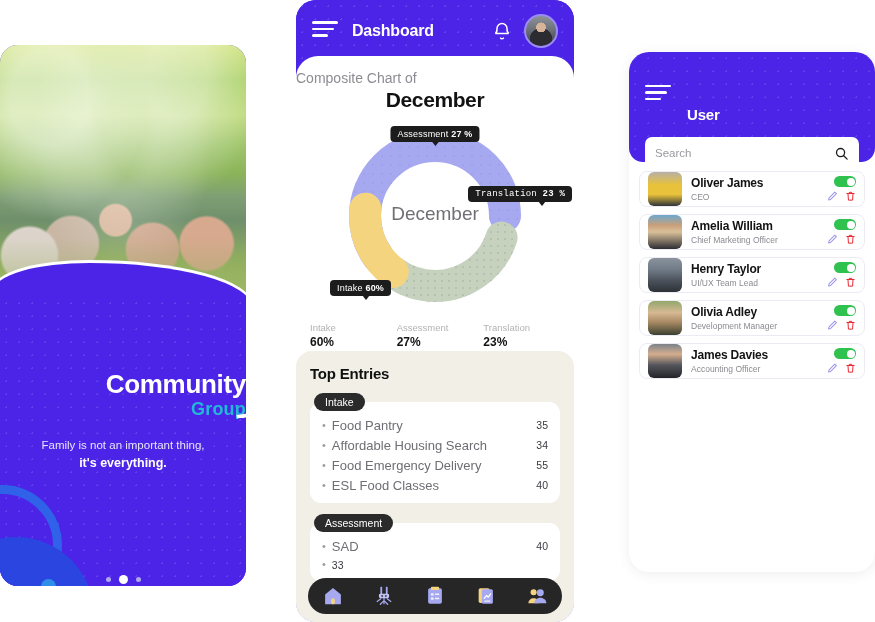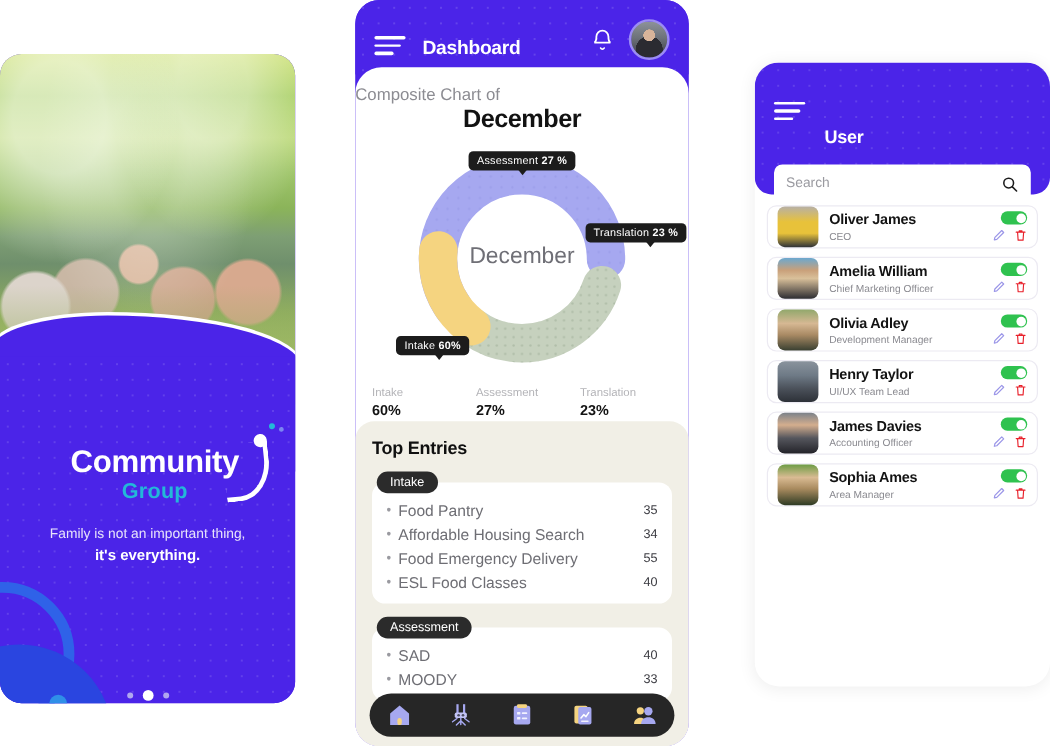--- a/index.html
+++ b/index.html
@@ -66,21 +66,21 @@
   }
   .deco-circle {
     position:absolute; left:-62px; top:240px; width:156px; height:156px;
     border-radius:50%; background:#2a45e0;
   }
   .deco-dot {
     position:absolute; left:41px; top:282px; width:15px; height:15px;
     border-radius:50%; background:#2f8fe8;
   }
   .ob-logo {
-    position:absolute; left:12px; right:0; top:74px; text-align:center;
+    position:absolute; left:12px; right:0; top:74px; text-align:right;
     pointer-events:none;
   }
   .ob-logo-row { position:relative; display:inline-block; }
   .ob-logo-main {
     font-size:26px; font-weight:bold; color:#ffffff; letter-spacing:-.3px;
     line-height:1;
   }
   .ob-logo-sub {
     font-size:18px; font-weight:bold; color:#23b8d8; letter-spacing:.2px;
     line-height:1; margin-top:3px;
@@ -118,21 +118,21 @@
 
   
   .phone-mid {
     position:absolute; left:296px; top:0;
     width:278px; height:622px;
     border-radius:20px; overflow:hidden;
     background:#4b24e8;
   }
   .mid-head {
     position:relative; height:62px; background:#4b24e8;
-    display:flex; align-items:flex-end; padding:12px 16px;
+    display:flex; align-items:center; padding:0 16px;
   }
   .mid-head-dots {
     position:absolute; inset:0;
     background-image: radial-gradient(rgba(255,255,255,.14) 1px, transparent 1px);
     background-size: 13px 13px;
   }
   .hamburger { position:relative; z-index:2; width:26px; cursor:pointer; }
   .hamburger i { display:block; height:2.6px; background:#fff; border-radius:2px; margin-bottom:4px; }
   .hamburger i:nth-child(1){ width:26px; }
   .hamburger i:nth-child(2){ width:22px; }
@@ -170,21 +170,21 @@
     font-size:9px; padding:3px 7px; border-radius:4px; white-space:nowrap;
     letter-spacing:.2px;
   }
   .chip::after {
     content:""; position:absolute; left:50%; bottom:-4px; transform:translateX(-50%);
     border-left:4px solid transparent; border-right:4px solid transparent;
     border-top:5px solid #1c1c1c;
   }
   .chip b { font-weight:bold; }
   .chip-assessment { left:50%; transform:translateX(-50%); top:8px; }
-  .chip-translation { right:2px; top:68px; }
+  .chip-translation { right:2px; top:68px;font-family:Liberation Mono, monospace; }
   .chip-translation::after { left:auto; right:22px; }
   .chip-intake { left:34px; top:162px; }
   .chip-intake::after { left:36px; }
 
   .legend { display:flex; padding:4px 14px 0 14px; gap:10px; }
   .legend-col { flex:1; }
   .legend-name { color:#b3b3b7; font-size:9.5px; }
   .legend-val { color:#131313; font-size:12px; font-weight:bold; margin-top:2px; }
   .legend-bar { margin-top:6px; height:5px; border-radius:3px; background:#e6e6e6; overflow:hidden; }
   .legend-bar i { display:block; height:100%; border-radius:3px; }
@@ -424,21 +424,20 @@
         <div class="entry-group">
           <span class="entry-pill">Assessment</span>
           <div class="entry-card">
             <div class="entry-row">
               <span class="entry-bullet">•</span>
               <span class="entry-label">SAD</span>
               <span class="entry-count">40</span>
             </div>
             <div class="entry-row">
               <span class="entry-bullet">•</span>
-              <span class="entry-label">MOODY</span>
               <span class="entry-count">33</span>
             </div>
           </div>
         </div>
       </div>
 
       <div class="bottom-nav">
         <svg class="nav-ico" viewBox="0 0 24 24">
           <path d="M12 3.2 3.4 10.4V21h17.2V10.4z" fill="#a6a8f0"></path>
           <rect x="10" y="14.5" width="4" height="6.5" rx="2" fill="#f5d480"></rect>
@@ -531,43 +530,43 @@
             </svg>
             <svg class="ico-btn" viewBox="0 0 24 24" fill="none" stroke="#e8212b" stroke-width="2.1" stroke-linecap="round" stroke-linejoin="round">
               <path d="M4 6.5h16M9.5 6.5V4h5v2.5M6.5 6.5 7.5 21h9l1-14.5"></path>
             </svg>
           </div>
         </div>
       </div>
 
 
       <div class="ur-row">
-        <div class="ur-av" style="background:linear-gradient(to bottom,#92a86c 0%,#d6b893 34%,#a98a64 62%,#3a4031 100%)"></div>
+        <div class="ur-av" style="background:linear-gradient(to bottom,#8a939d 0%,#6e7a86 35%,#4a5059 68%,#2d3138 100%)"></div>
         <div class="ur-info">
-          <div class="ur-name">Olivia Adley</div>
-          <div class="ur-role">Development Manager</div>
+          <div class="ur-name">Henry Taylor</div>
+          <div class="ur-role">UI/UX Team Lead</div>
         </div>
         <div class="ur-actions">
           <div class="toggle"></div>
           <div class="ur-icons">
             <svg class="ico-btn" viewBox="0 0 24 24" fill="none" stroke="#9b96e8" stroke-width="2.2" stroke-linecap="round" stroke-linejoin="round">
               <path d="M17 3.5 20.5 7 8 19.5l-4.5 1 1-4.5z"></path>
             </svg>
             <svg class="ico-btn" viewBox="0 0 24 24" fill="none" stroke="#e8212b" stroke-width="2.1" stroke-linecap="round" stroke-linejoin="round">
               <path d="M4 6.5h16M9.5 6.5V4h5v2.5M6.5 6.5 7.5 21h9l1-14.5"></path>
             </svg>
           </div>
         </div>
       </div>
 
       <div class="ur-row">
-        <div class="ur-av" style="background:linear-gradient(to bottom,#8a939d 0%,#6e7a86 35%,#4a5059 68%,#2d3138 100%)"></div>
+        <div class="ur-av" style="background:linear-gradient(to bottom,#92a86c 0%,#d6b893 34%,#a98a64 62%,#3a4031 100%)"></div>
         <div class="ur-info">
-          <div class="ur-name">Henry Taylor</div>
-          <div class="ur-role">UI/UX Team Lead</div>
+          <div class="ur-name">Olivia Adley</div>
+          <div class="ur-role">Development Manager</div>
         </div>
         <div class="ur-actions">
           <div class="toggle"></div>
           <div class="ur-icons">
             <svg class="ico-btn" viewBox="0 0 24 24" fill="none" stroke="#9b96e8" stroke-width="2.2" stroke-linecap="round" stroke-linejoin="round">
               <path d="M17 3.5 20.5 7 8 19.5l-4.5 1 1-4.5z"></path>
             </svg>
             <svg class="ico-btn" viewBox="0 0 24 24" fill="none" stroke="#e8212b" stroke-width="2.1" stroke-linecap="round" stroke-linejoin="round">
               <path d="M4 6.5h16M9.5 6.5V4h5v2.5M6.5 6.5 7.5 21h9l1-14.5"></path>
             </svg>
@@ -587,35 +586,17 @@
             <svg class="ico-btn" viewBox="0 0 24 24" fill="none" stroke="#9b96e8" stroke-width="2.2" stroke-linecap="round" stroke-linejoin="round">
               <path d="M17 3.5 20.5 7 8 19.5l-4.5 1 1-4.5z"></path>
             </svg>
             <svg class="ico-btn" viewBox="0 0 24 24" fill="none" stroke="#e8212b" stroke-width="2.1" stroke-linecap="round" stroke-linejoin="round">
               <path d="M4 6.5h16M9.5 6.5V4h5v2.5M6.5 6.5 7.5 21h9l1-14.5"></path>
             </svg>
           </div>
         </div>
       </div>
 
-      <div class="ur-row">
-        <div class="ur-av" style="background:linear-gradient(to bottom,#6d9c44 0%,#d9bb93 32%,#a88a5e 60%,#2e3b24 100%)"></div>
-        <div class="ur-info">
-          <div class="ur-name">Sophia Ames</div>
-          <div class="ur-role">Area Manager</div>
-        </div>
-        <div class="ur-actions">
-          <div class="toggle"></div>
-          <div class="ur-icons">
-            <svg class="ico-btn" viewBox="0 0 24 24" fill="none" stroke="#9b96e8" stroke-width="2.2" stroke-linecap="round" stroke-linejoin="round">
-              <path d="M17 3.5 20.5 7 8 19.5l-4.5 1 1-4.5z"></path>
-            </svg>
-            <svg class="ico-btn" viewBox="0 0 24 24" fill="none" stroke="#e8212b" stroke-width="2.1" stroke-linecap="round" stroke-linejoin="round">
-              <path d="M4 6.5h16M9.5 6.5V4h5v2.5M6.5 6.5 7.5 21h9l1-14.5"></path>
-            </svg>
-          </div>
-        </div>
-      </div>
 
     </div>
   </div>
 
 </div>
 
 </body></html>

